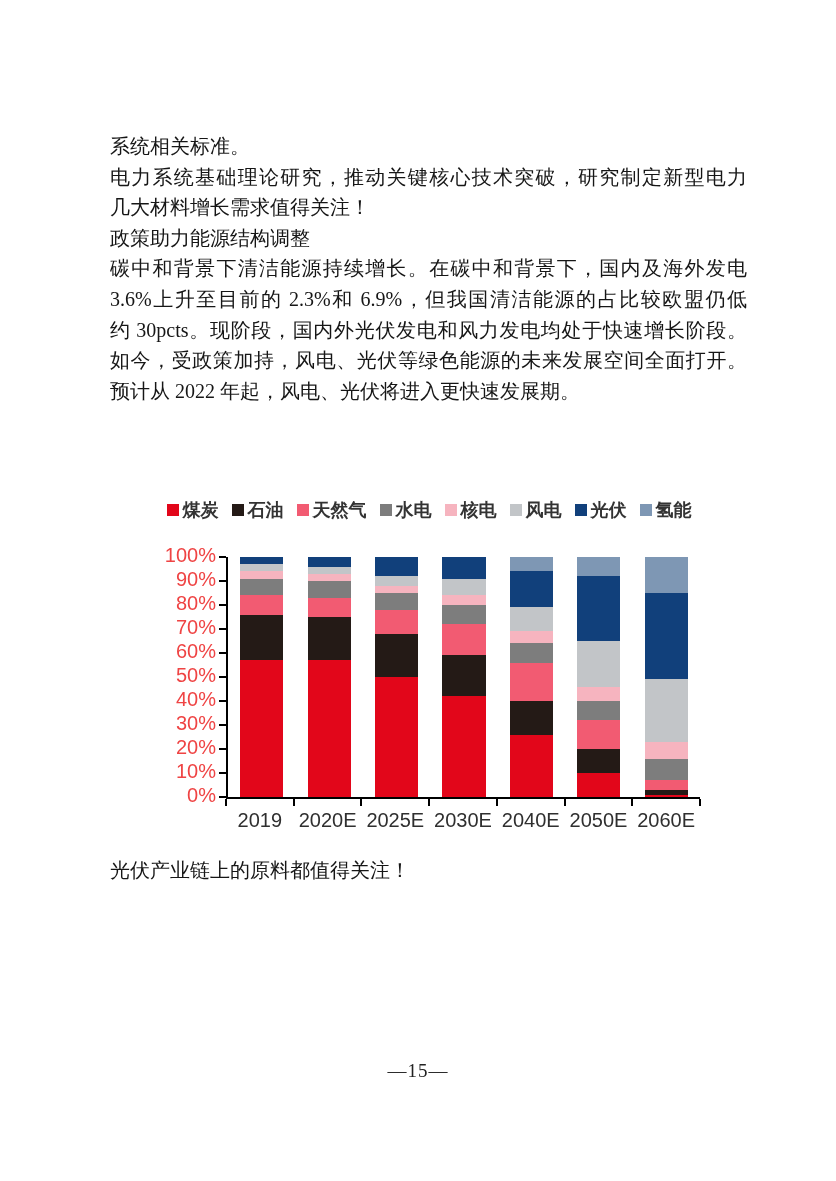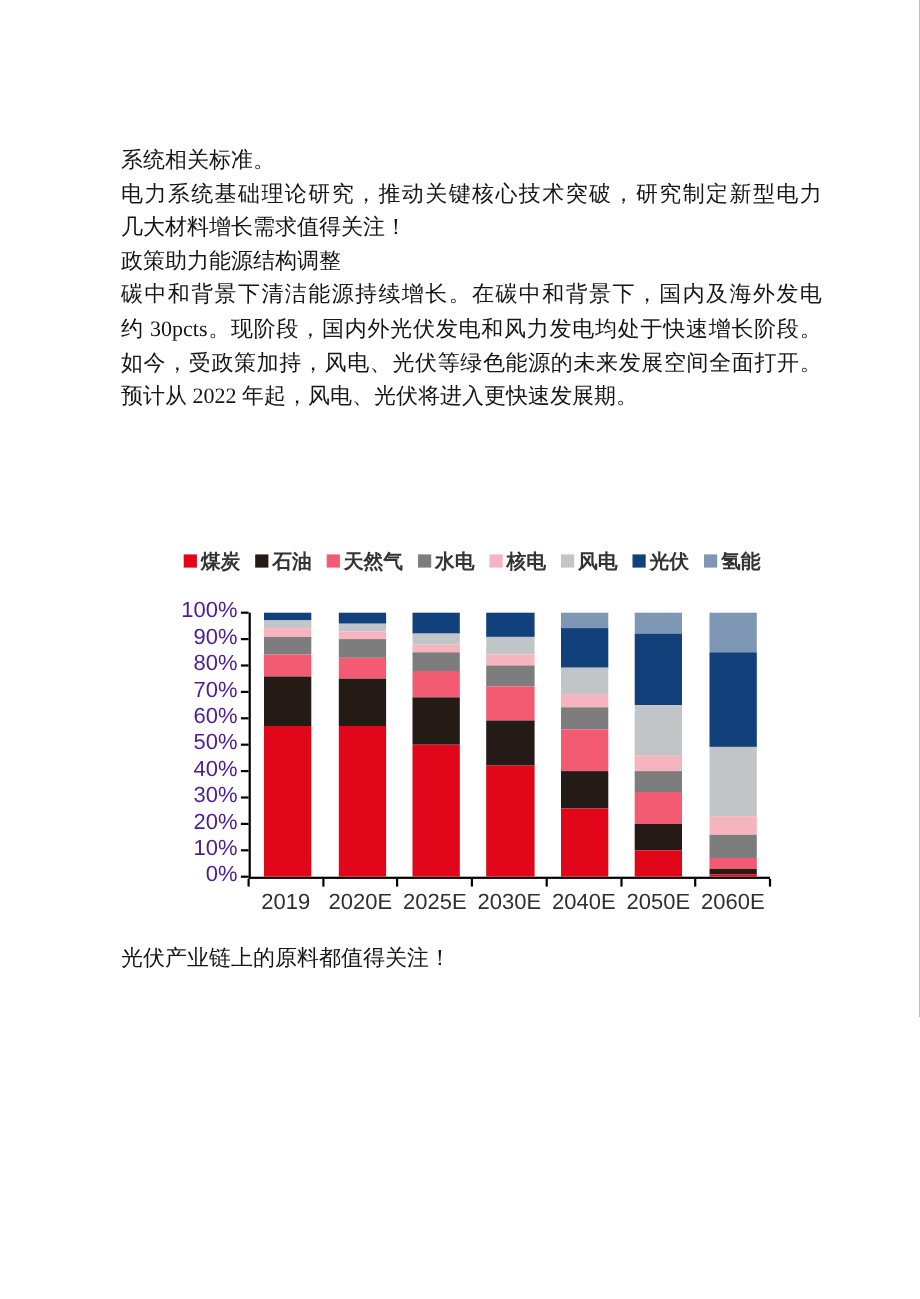--- a/index.html
+++ b/index.html
@@ -19,21 +19,21 @@
   .chart{position:absolute; left:158px; top:497px; width:542px;
          font-family:"Liberation Sans","DejaVu Sans",sans-serif;}
   .legend{display:flex; justify-content:center; 
           gap:13px; height:26px; margin-bottom:34px;}
   .legend-item{display:flex; align-items:center; gap:4px;
                font-size:18px; font-weight:700; color:#333;}
   .legend-swatch{width:12px; height:12px; display:inline-block;}
   .plot-row{display:flex;}
   .ycol{position:relative; width:68px; height:240px; flex:none;}
   .ycol .ylab{position:absolute; right:10px; transform:translateY(-55%);
-              font-size:20px; color:#4c1d95;}
+              font-size:20px; color:#ef4444;}
   .ycol .ytick{position:absolute; right:0; width:7px; height:2px; background:#000;}
   .plot{position:relative; flex:1; height:240px;
         border-left:2.5px solid #000; border-bottom:2.5px solid #000;
         display:flex; align-items:stretch;}
   .slot{flex:1; display:flex; align-items:flex-end; justify-content:center; height:100%;}
   .bar{width:64%; height:100%; display:flex; flex-direction:column-reverse;}
   .seg{width:100%;}
   .xticks{position:relative; height:7px; margin-left:68px;}
   .xticks .xtick{position:absolute; top:0; width:2px; height:7px; background:#000;}
   .xlabels{display:flex; margin-left:68px; padding-top:3px;}
@@ -48,20 +48,21 @@
 <body>
 
 <div class="page">
 
   <div class="textblock">
     <div class="tline">系统相关标准。</div>
     <div class="tline jline">电力系统基础理论研究，推动关键核心技术突破，研究制定新型电力</div>
     <div class="tline">几大材料增长需求值得关注！</div>
     <div class="tline">政策助力能源结构调整</div>
     <div class="tline jline">碳中和背景下清洁能源持续增长。在碳中和背景下，国内及海外发电</div>
+    <div class="tline jline">3.6%上升至目前的 2.3%和 6.9%，但我国清洁能源的占比较欧盟仍低</div>
     <div class="tline jline">约 30pcts。现阶段，国内外光伏发电和风力发电均处于快速增长阶段。</div>
     <div class="tline jline">如今，受政策加持，风电、光伏等绿色能源的未来发展空间全面打开。</div>
     <div class="tline">预计从 2022 年起，风电、光伏将进入更快速发展期。</div>
   </div>
 
   <div class="chart">
     <div class="legend" id="legend">
         <span class="legend-item">
           <span class="legend-swatch" style="background: rgb(226, 6, 26);"></span>
           <span>煤炭</span>
@@ -223,14 +224,15 @@
         <span class="xlab">2025E</span>
         <span class="xlab">2030E</span>
         <span class="xlab">2040E</span>
         <span class="xlab">2050E</span>
         <span class="xlab">2060E</span>
       </div>
   </div>
 
   <div class="below-chart">光伏产业链上的原料都值得关注！</div>
 
+  <div class="page-number">—15—</div>
 
 </div>
 
 </body></html>

